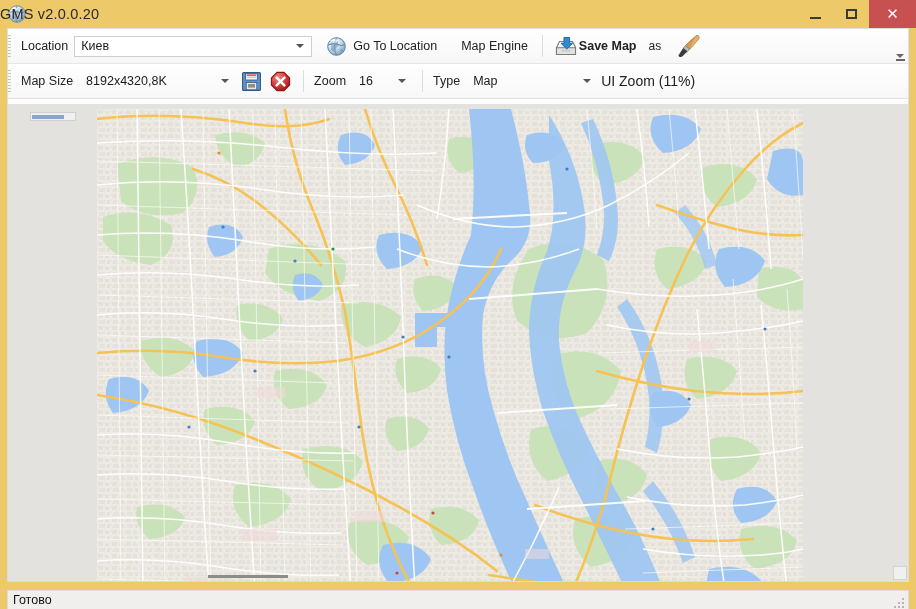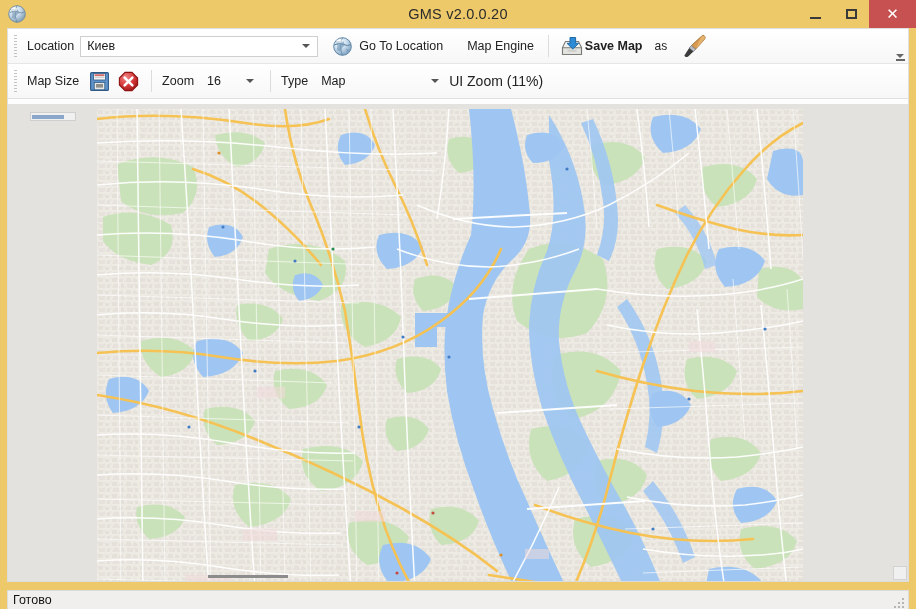--- a/index.html
+++ b/index.html
@@ -33,21 +33,20 @@
   }
   .title-icon {
     position: absolute;
     left: 7px; top: 4px;
     width: 20px; height: 20px;
   }
   .title-text {
     position: absolute;
     left: 0; top: 0;
     width: 916px;
-    text-align: center;
     line-height: 28px;
     font-size: 14.5px;
     color: #2b2b2b;
     letter-spacing: 0.2px;
     user-select: none;
   }
   .win-btns {
     position: absolute;
     right: 0; top: 0;
     height: 28px;
@@ -96,21 +95,20 @@
     box-sizing: border-box;
     overflow: hidden;
   }
   .toolrow {
     position: relative;
     height: 35px;
     display: flex;
     align-items: center;
     background: linear-gradient(#ffffff, #f7f7f7);
     border-bottom: 1px solid #e6e6e6;
-    padding-left: 6px;
     box-sizing: border-box;
   }
   .toolrow.r2 { border-bottom: 1px solid #e0e0e0; }
 
   .grip {
     width: 3px;
     height: 22px;
     margin-right: 8px;
     flex: none;
     background-image: repeating-linear-gradient(
@@ -408,20 +406,24 @@
         <i></i>
           <u></u>
       </div>
     </div>
 
     <div class="toolrow r2">
       <span class="grip"></span>
 
       <span class="tlabel">Map Size</span>
 
+      <div class="combo combo-mapsize flat">
+        <span class="val">8192x4320,8K</span>
+        <span class="arrow"></span>
+      </div>
 
       <div class="tbtn">
         <span style="display:flex;">
           <svg width="21" height="21" viewBox="0 0 21 21">
             <rect x="1.6" y="1.6" width="17.8" height="17.8" rx="1" fill="#5f93c9" stroke="#2f5a86" stroke-width="1.1"></rect>
             <rect x="4.6" y="2.4" width="11.8" height="6.6" fill="#f4f4f2" stroke="#2f5a86" stroke-width="0.8"></rect>
             <rect x="5.6" y="3.4" width="9.8" height="1.4" fill="#d04a4a"></rect>
             <rect x="5.6" y="5.6" width="9.8" height="1.2" fill="#c9c9c6"></rect>
             <rect x="5.2" y="11.4" width="10.6" height="7.4" fill="#e8e8e5" stroke="#2f5a86" stroke-width="0.8"></rect>
             <rect x="7" y="13" width="7" height="3.6" fill="#8e8e8b"></rect>

